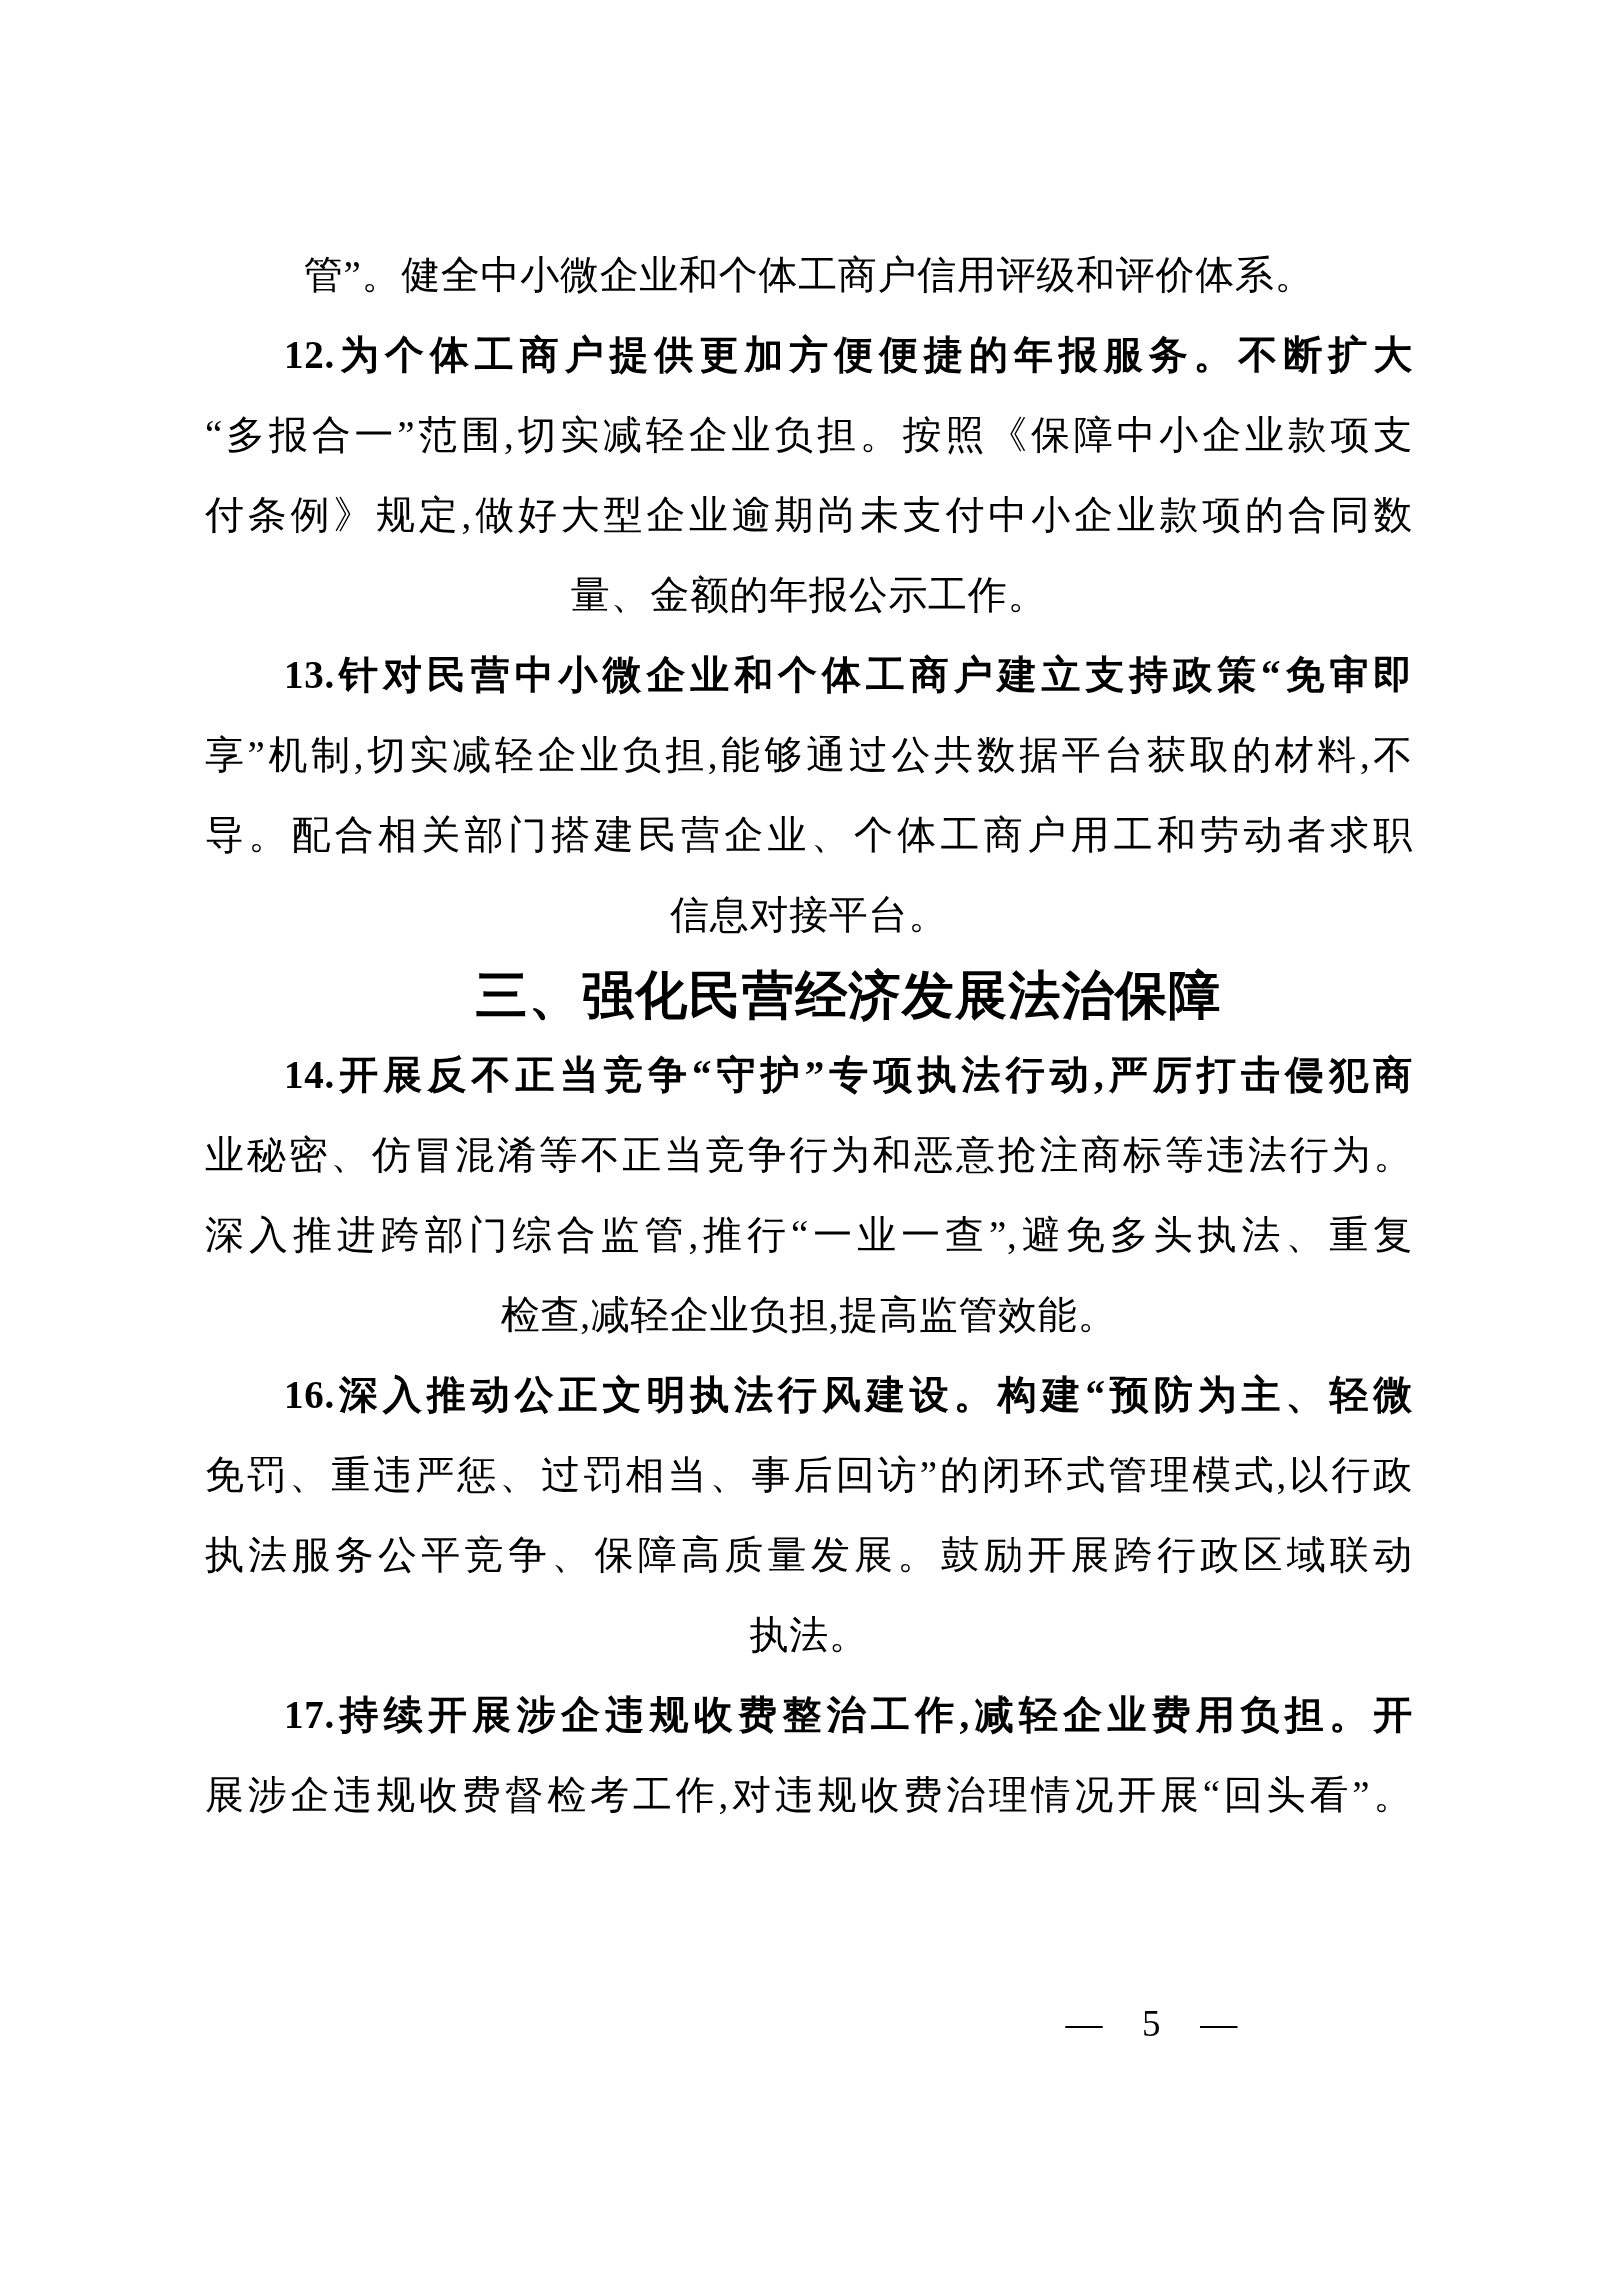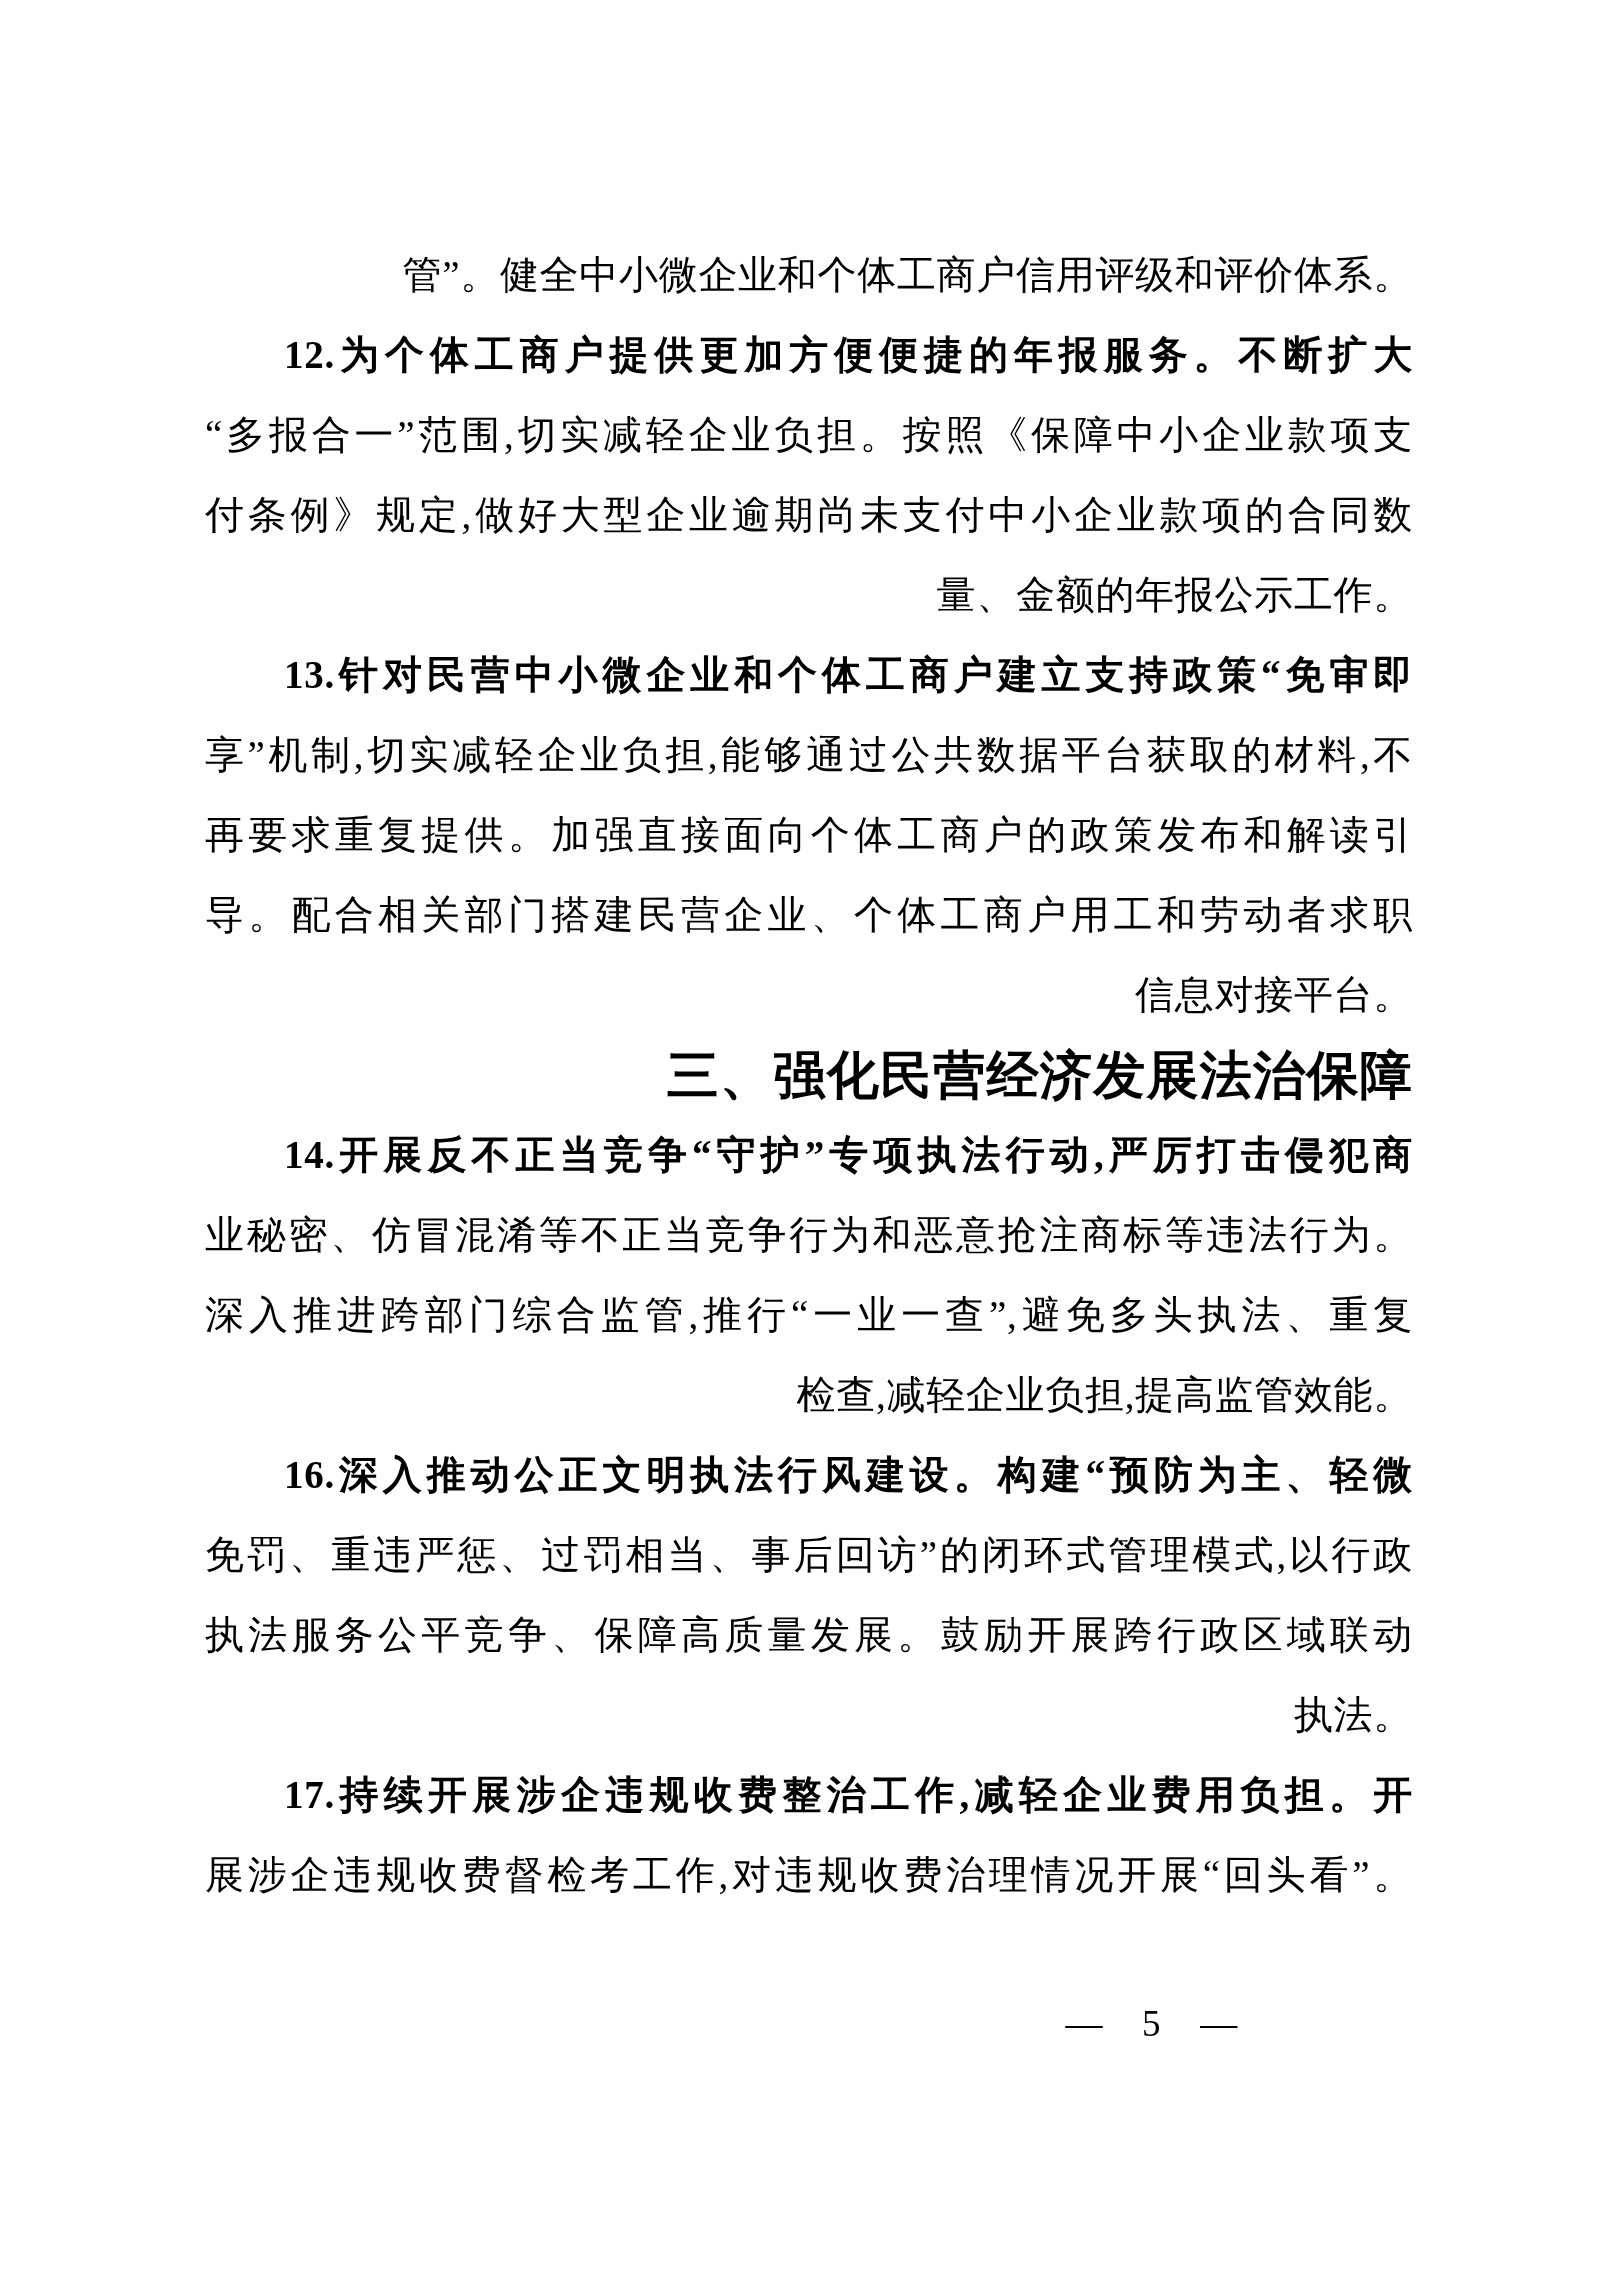--- a/index.html
+++ b/index.html
@@ -21,21 +21,21 @@
     left: 205px;
     top: 235px;
     width: 1208px;
   }
   .line {
     font-size: 39px;
     line-height: 80px;
     height: 80px;
     letter-spacing: 0.7px;
     white-space: nowrap;
-    text-align: right;
+    text-align: center;
   }
   
   .line.fill {
     white-space: normal;
     text-align: justify;
     text-align-last: justify;
     text-justify: inter-character;
   }
   
   .line.indent {
@@ -67,21 +67,20 @@
 
 <div class="page">
   <div class="text-block">
     <div class="line end">管”。健全中小微企业和个体工商户信用评级和评价体系。</div>
     <div class="line indent fill">12.为个体工商户提供更加方便便捷的年报服务。不断扩大</div>
     <div class="line fill">“多报合一”范围,切实减轻企业负担。按照《保障中小企业款项支</div>
     <div class="line fill">付条例》规定,做好大型企业逾期尚未支付中小企业款项的合同数</div>
     <div class="line end">量、金额的年报公示工作。</div>
     <div class="line indent fill">13.针对民营中小微企业和个体工商户建立支持政策“免审即</div>
     <div class="line fill">享”机制,切实减轻企业负担,能够通过公共数据平台获取的材料,不</div>
-    <div class="line fill">再要求重复提供。加强直接面向个体工商户的政策发布和解读引</div>
     <div class="line fill">导。配合相关部门搭建民营企业、个体工商户用工和劳动者求职</div>
     <div class="line end">信息对接平台。</div>
     <div class="line heading indent">三、强化民营经济发展法治保障</div>
     <div class="line indent fill">14.开展反不正当竞争“守护”专项执法行动,严厉打击侵犯商</div>
     <div class="line fill">业秘密、仿冒混淆等不正当竞争行为和恶意抢注商标等违法行为。</div>
     <div class="line fill">深入推进跨部门综合监管,推行“一业一查”,避免多头执法、重复</div>
     <div class="line end">检查,减轻企业负担,提高监管效能。</div>
     <div class="line indent fill">16.深入推动公正文明执法行风建设。构建“预防为主、轻微</div>
     <div class="line fill">免罚、重违严惩、过罚相当、事后回访”的闭环式管理模式,以行政</div>
     <div class="line fill">执法服务公平竞争、保障高质量发展。鼓励开展跨行政区域联动</div>

